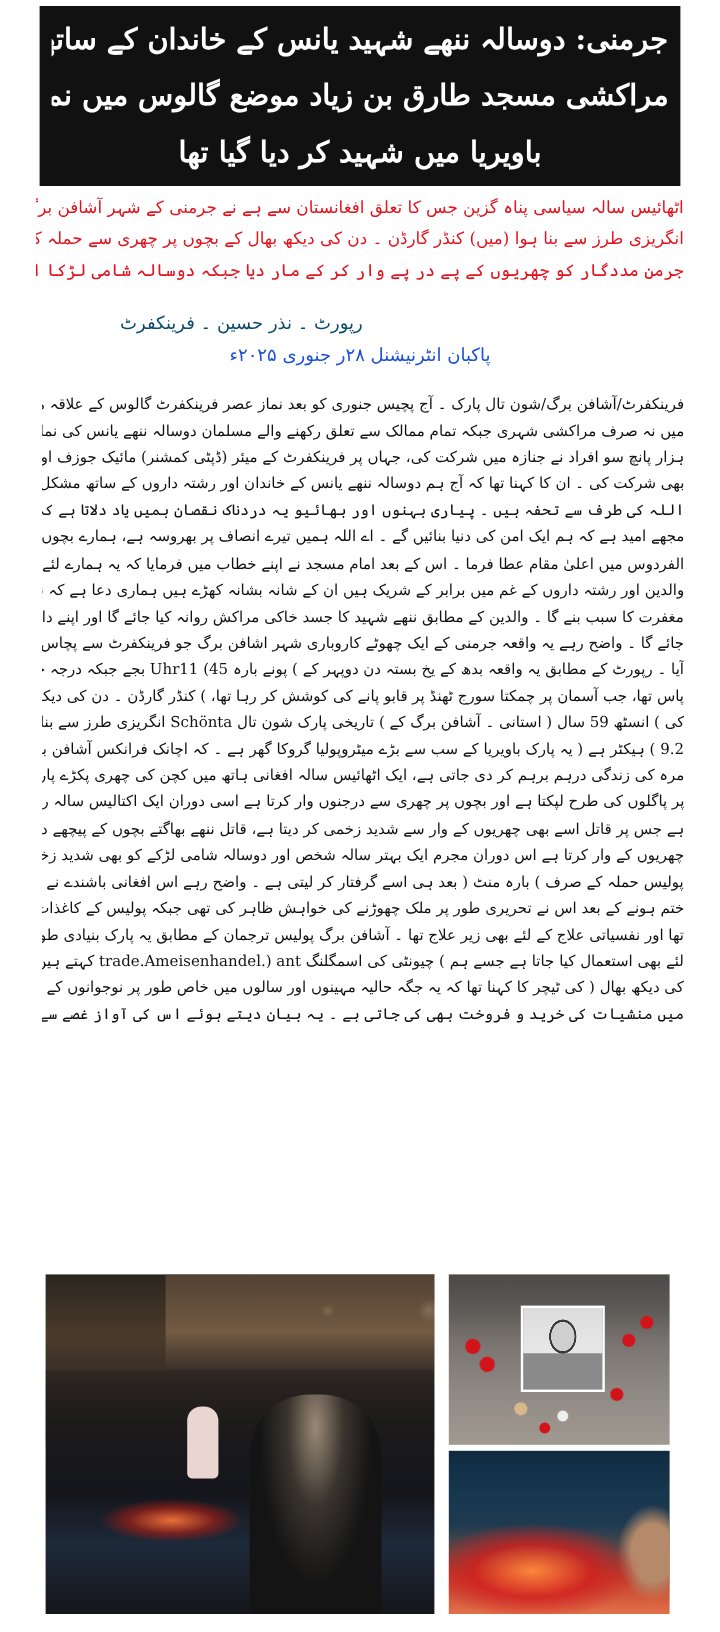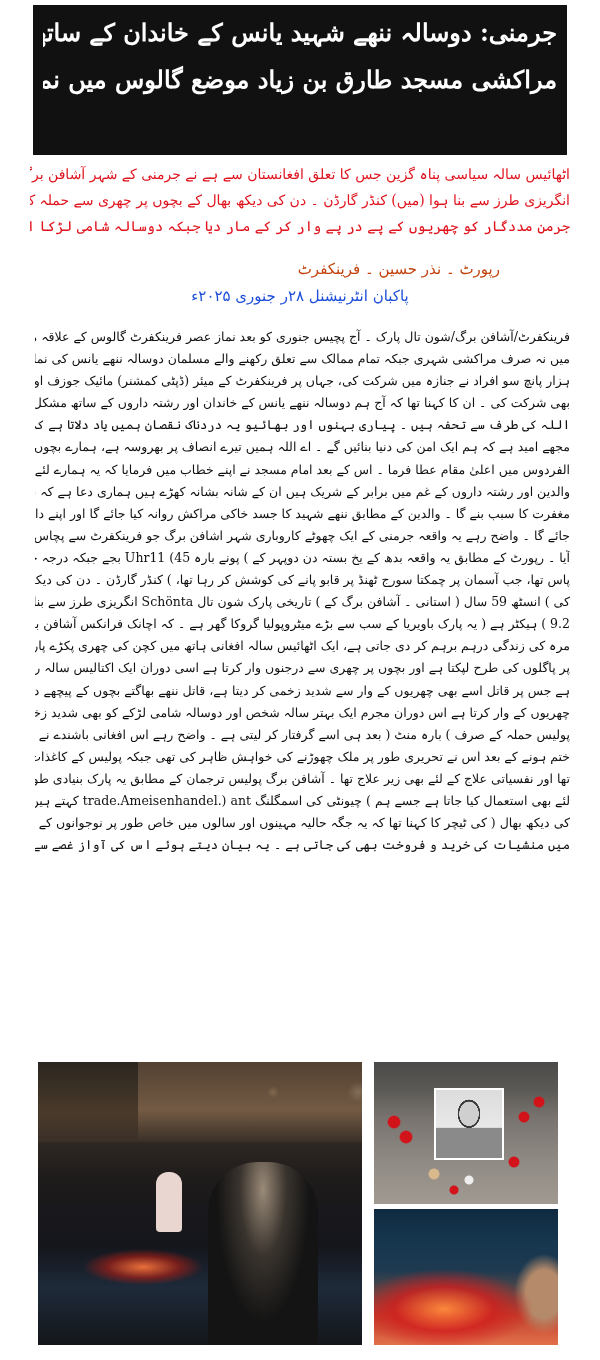--- a/index.html
+++ b/index.html
@@ -17,22 +17,22 @@
   }
 
   .summary {
     position: absolute; left: 30px; top: 161px; width: 540px;
     direction: rtl; text-align: center; color: #e0141e;
     font-family: "DejaVu Serif", serif;
   }
   .summary-line { display: block; font-size: 14px; line-height: 26px; white-space: nowrap; overflow: hidden; }
 
   .byline {
-    position: absolute; left: 100px; top: 256px; width: 400px; text-align: right;
-    direction: rtl; color: #c2410c; font-family: "DejaVu Serif", serif; font-size: 15px; line-height: 26px;
+    position: absolute; left: 100px; top: 256px; width: 400px; text-align: left;
+    direction: rtl; color: #0c4a6e; font-family: "DejaVu Serif", serif; font-size: 15px; line-height: 26px;
   }
   .dateline {
     position: absolute; left: 100px; top: 283px; width: 400px; text-align: center;
     direction: rtl; color: #1d4ed8; font-family: "DejaVu Serif", serif; font-size: 15px; line-height: 26px;
   }
 
   .body-text {
     position: absolute; left: 35px; top: 326px; width: 535px;
     direction: rtl; color: #111111; font-family: "DejaVu Serif", serif;
   }
@@ -85,20 +85,21 @@
       radial-gradient(ellipse 30px 40px at 170px 85px, #b58a6a 60%, transparent),
       linear-gradient(180deg, #0f2a40 0%, #16374f 25%, #1e3a50 45%, #5a4a48 62%, #c0402c 78%, #e2704a 100%);
   }
 </style>
 </head>
 <body>
 
 <div class="headline-box">
   <span class="headline-line">جرمنی: دوسالہ ننھے شہید یانس کے خاندان کے ساتھ 1500 سے زائد افراد نے</span>
   <span class="headline-line">مراکشی مسجد طارق بن زیاد موضع گالوس میں نماز جنازہ ادا کی، جسے شافن برگ</span>
+  <span class="headline-line">باویریا میں شہید کر دیا گیا تھا</span>
 </div>
 
 <div class="summary">
   <span class="summary-line">اٹھائیس سالہ سیاسی پناہ گزین جس کا تعلق افغانستان سے ہے نے جرمنی کے شہر آشافن برگ کے ( تاریخی پارک شون تال Schönta</span>
   <span class="summary-line">انگریزی طرز سے بنا ہوا (میں) کنڈر گارڈن ۔ دن کی دیکھ بھال کے بچوں پر چھری سے حملہ کر کے دوسالہ مراکشی بچے اور اکتالیس سالہ</span>
   <span class="summary-line">جرمن مددگار کو چھریوں کے پے در پے وار کر کے مار دیا جبکہ دوسالہ شامی لڑکا ایک بہتر سالہ بزرگ اور استانی زخمی ہوئے</span>
 </div>
 
 <div class="byline">رپورٹ ۔ نذر حسین ۔ فرینکفرٹ</div>
 <div class="dateline">پاکبان انٹرنیشنل ۲۸ر جنوری ۲۰۲۵ء</div>

